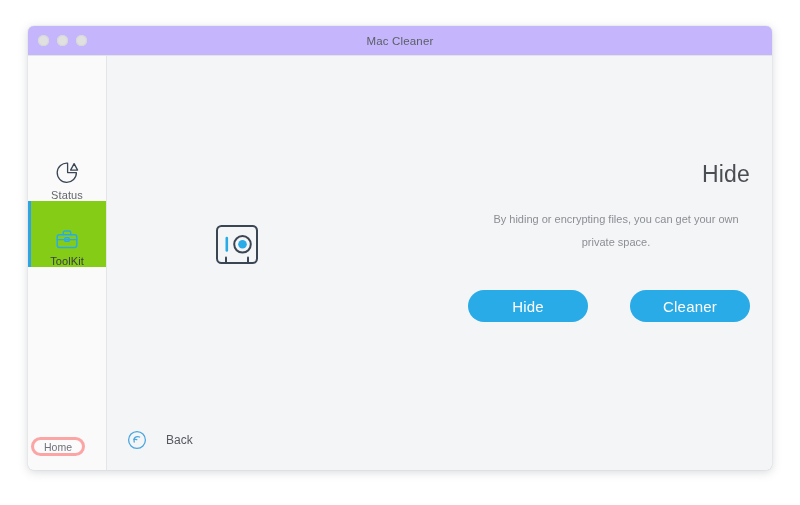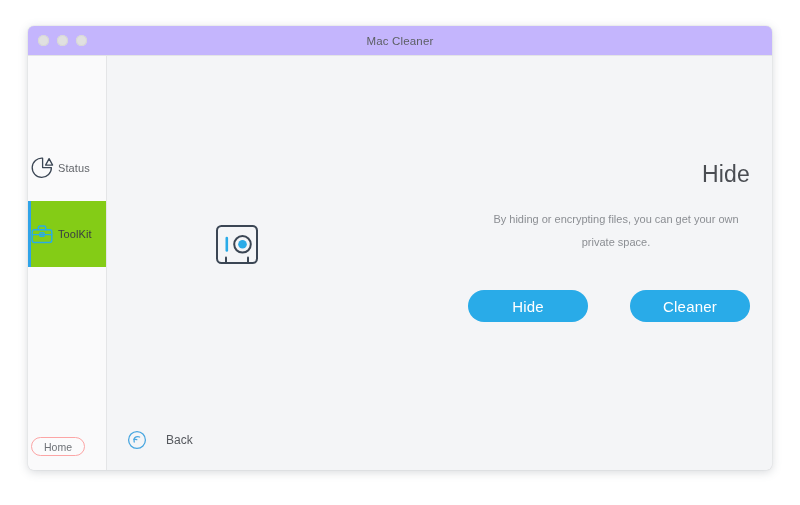--- a/index.html
+++ b/index.html
@@ -82,23 +82,23 @@
     position: relative;
   }
   #sidebar-nav {
     margin-top: 79px;
     display: flex;
     flex-direction: column;
   }
   .nav-item {
     height: 66px;
     display: flex;
-    flex-direction: row;
-    align-items: center;
-    justify-content: flex-start;
+    flex-direction: column;
+    align-items: center;
+    justify-content: flex-end;
     gap: 2px;
     position: relative;
     cursor: default;
   }
   .nav-item .nav-icon {
     width: 28px;
     height: 28px;
     display: block;
   }
   .nav-item .nav-label {
@@ -122,21 +122,21 @@
     color: #3a3d42;
   }
 
   #sidebar-footer {
     margin-top: auto;
     padding: 0 0 14px 3px;
   }
   #home-button {
     width: 54px;
     height: 19px;
-    border: 1px solid #fca5a5;
+    border: 3px solid #fca5a5;
     border-radius: 10px;
     background: #fbfbfc;
     display: flex;
     align-items: center;
     justify-content: center;
     font-size: 10.5px;
     color: #6f7277;
     cursor: default;
     box-sizing: border-box;
   }

